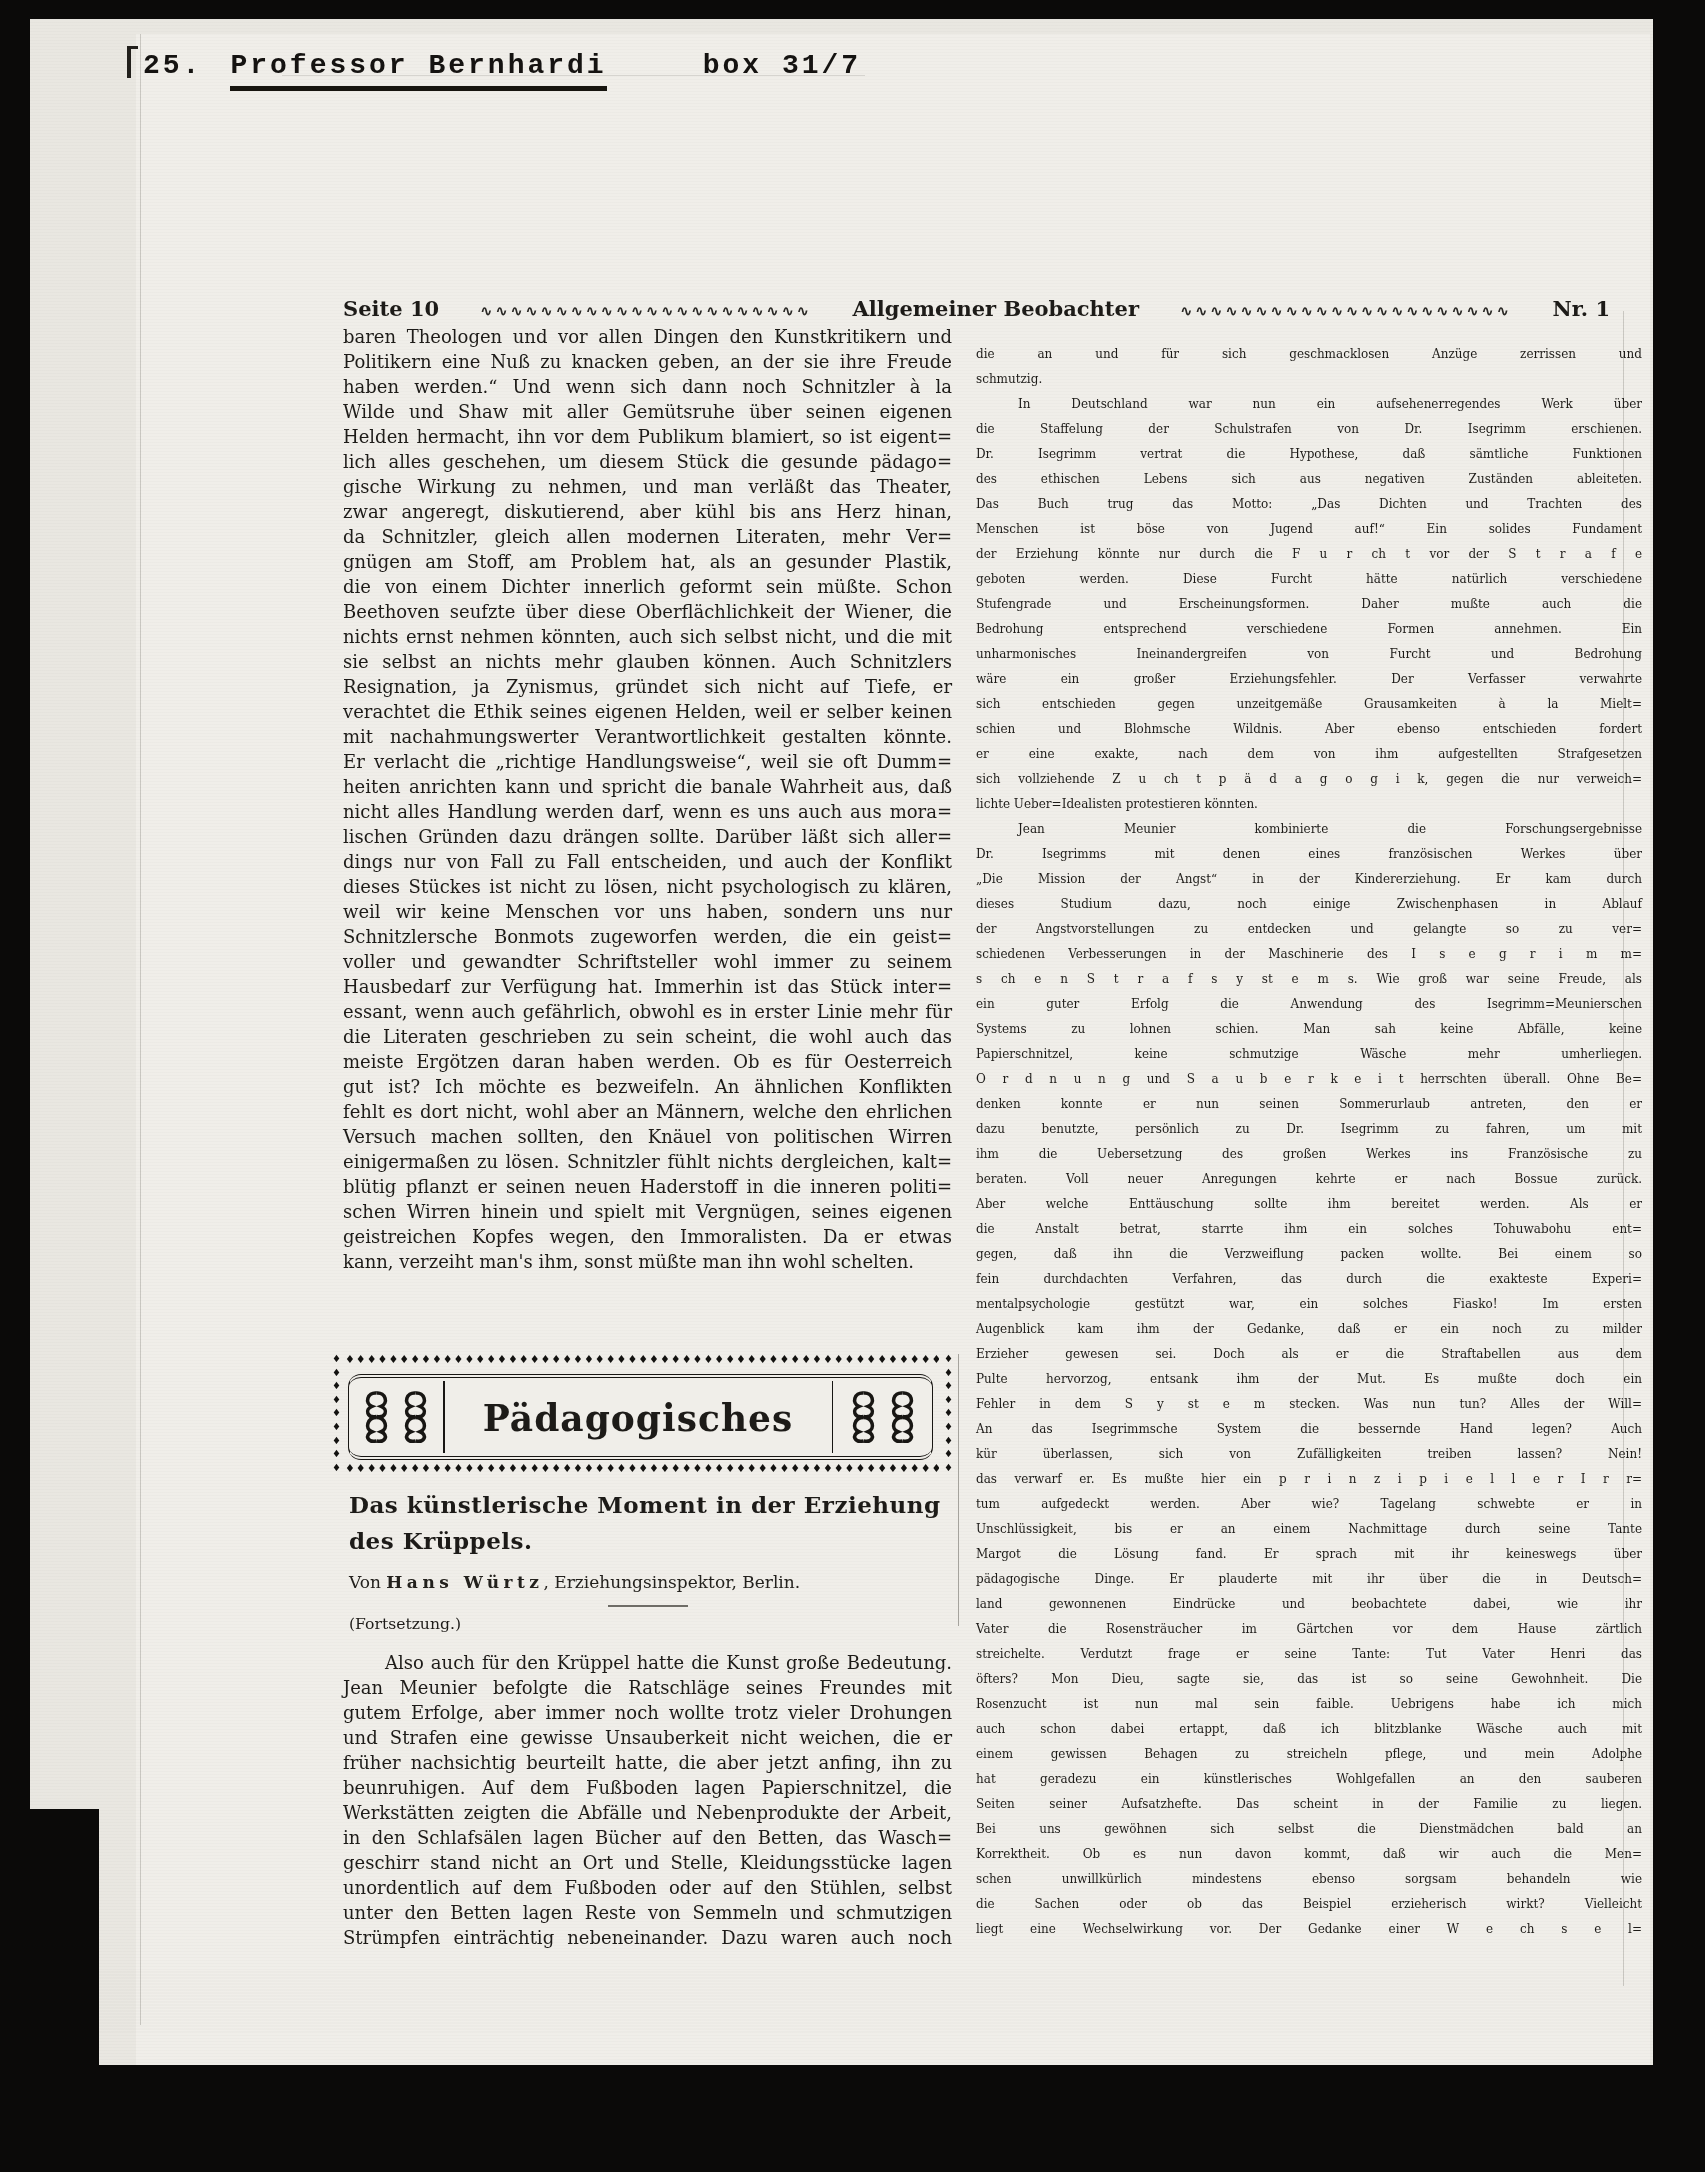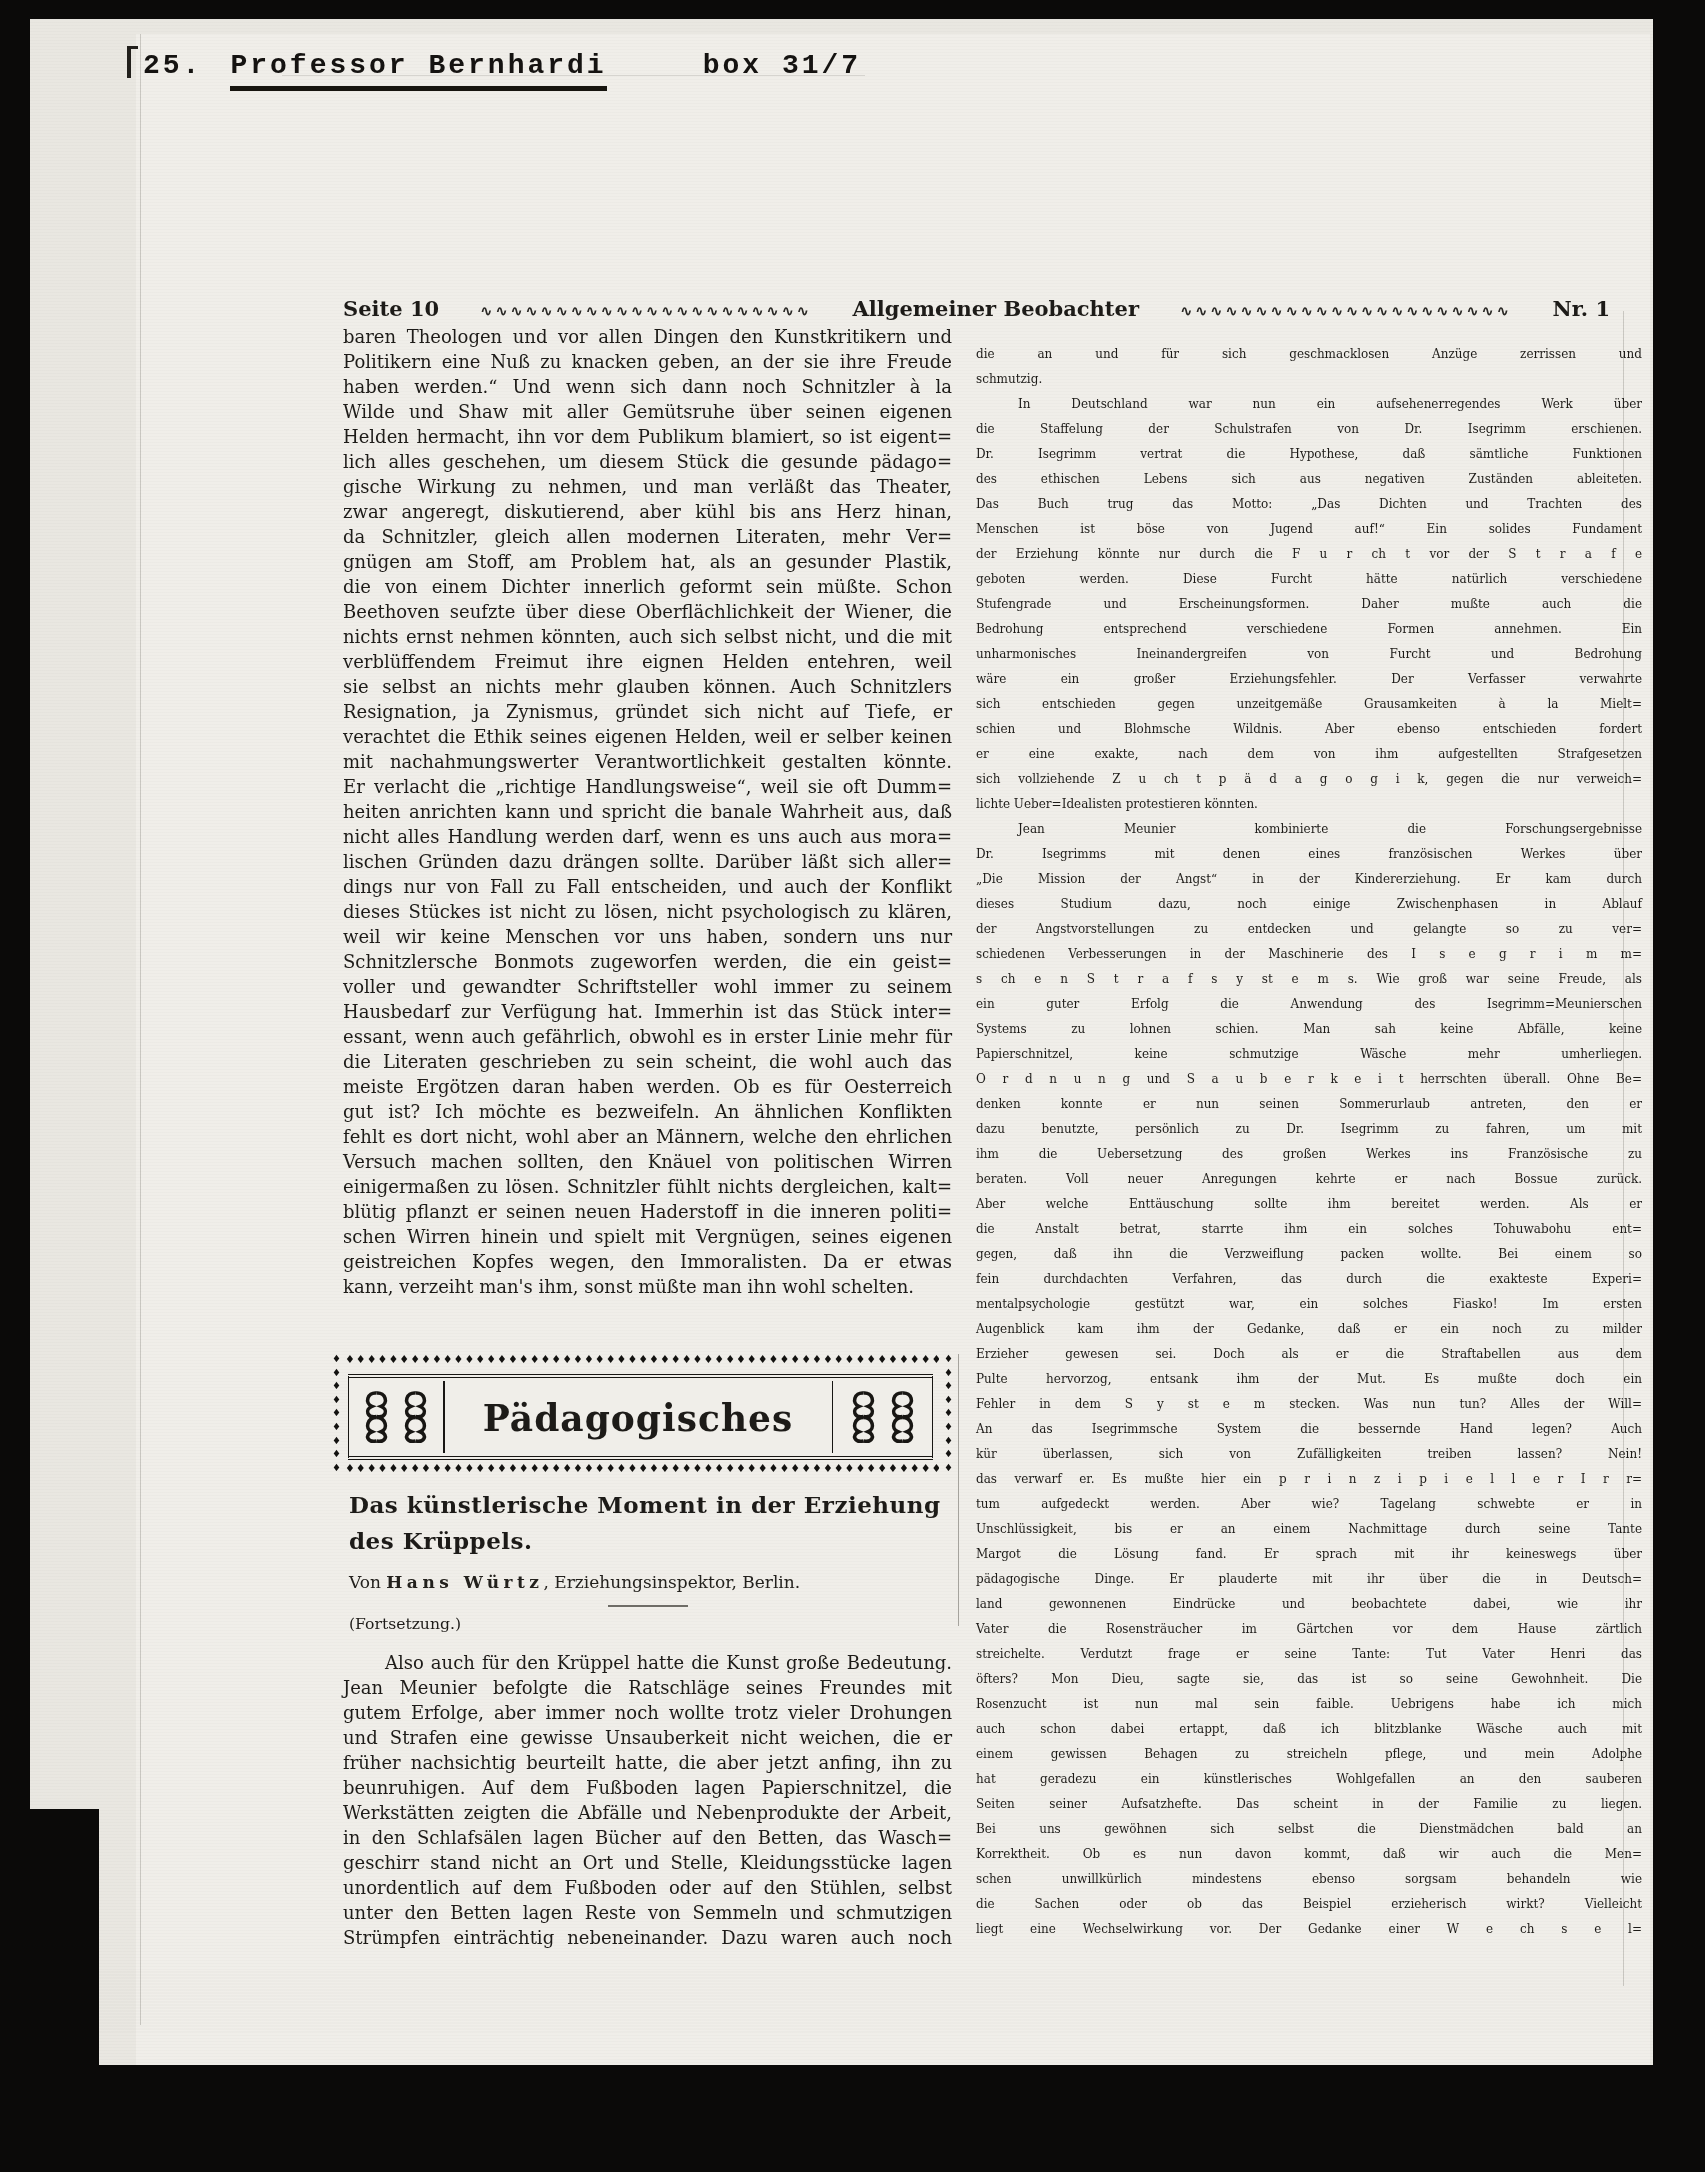--- a/index.html
+++ b/index.html
@@ -47,21 +47,21 @@
      font-family:"DejaVu Sans", sans-serif;font-size:11px;letter-spacing:1px;color:#131210;line-height:11px;}
   .diam-top{top:0;}
   .diam-bottom{bottom:0;}
   .diam-col{position:absolute;top:-2px;width:12px;height:124px;overflow:hidden;
      font-family:"DejaVu Sans", sans-serif;font-size:10px;line-height:13.6px;color:#131210;word-break:break-all;}
   .diam-left{left:-1px;}
   .diam-right{right:-3px;}
   .section-box{position:absolute;left:15px;top:20px;width:583px;height:78px;
      border-top:4px double #181613;border-bottom:4px double #181613;
      border-left:1.5px solid #181613;border-right:1.5px solid #181613;
-     display:flex;align-items:stretch;background:#f0eee9;}
+     display:flex;align-items:stretch;background:#f0eee9;border-radius:13px;}
   .orn-cell{width:94px;display:flex;align-items:center;justify-content:center;gap:4px;}
   .orn-cell.right{width:99px;}
   .cell-divider{width:1.5px;background:#181613;margin:3px 0;}
   .section-title-cell{flex:1;display:flex;align-items:center;justify-content:center;}
   .section-title{font-size:36px;font-weight:bold;letter-spacing:1px;transform:scaleY(1.05);}
   .scroll-orn{display:block;}
   
   .article-head{position:absolute;left:349px;top:1487px;width:598px;text-align:left;}
   .article-title{font-size:23px;font-weight:bold;line-height:36px;letter-spacing:0.5px;}
   .byline{margin-top:13px;font-size:17px;color:#23211d;}
@@ -104,21 +104,20 @@
       <div class="tline">Wilde und Shaw mit aller Gemütsruhe über seinen eigenen</div>
       <div class="tline">Helden hermacht, ihn vor dem Publikum blamiert, so ist eigent=</div>
       <div class="tline">lich alles geschehen, um diesem Stück die gesunde pädago=</div>
       <div class="tline">gische Wirkung zu nehmen, und man verläßt das Theater,</div>
       <div class="tline">zwar angeregt, diskutierend, aber kühl bis ans Herz hinan,</div>
       <div class="tline">da Schnitzler, gleich allen modernen Literaten, mehr Ver=</div>
       <div class="tline">gnügen am Stoff, am Problem hat, als an gesunder Plastik,</div>
       <div class="tline">die von einem Dichter innerlich geformt sein müßte.  Schon</div>
       <div class="tline">Beethoven seufzte über diese Oberflächlichkeit der Wiener, die</div>
       <div class="tline">nichts ernst nehmen könnten, auch sich selbst nicht, und die mit</div>
-      <div class="tline">verblüffendem Freimut ihre eignen Helden entehren, weil</div>
       <div class="tline">sie selbst an nichts mehr glauben können.  Auch Schnitzlers</div>
       <div class="tline">Resignation, ja Zynismus, gründet sich nicht auf Tiefe, er</div>
       <div class="tline">verachtet die Ethik seines eigenen Helden, weil er selber keinen</div>
       <div class="tline">mit nachahmungswerter Verantwortlichkeit gestalten könnte.</div>
       <div class="tline">Er verlacht die „richtige Handlungsweise“, weil sie oft Dumm=</div>
       <div class="tline">heiten anrichten kann und spricht die banale Wahrheit aus, daß</div>
       <div class="tline">nicht alles Handlung werden darf, wenn es uns auch aus mora=</div>
       <div class="tline">lischen Gründen dazu drängen sollte.  Darüber läßt sich aller=</div>
       <div class="tline">dings nur von Fall zu Fall entscheiden, und auch der Konflikt</div>
       <div class="tline">dieses Stückes ist nicht zu lösen, nicht psychologisch zu klären,</div>

